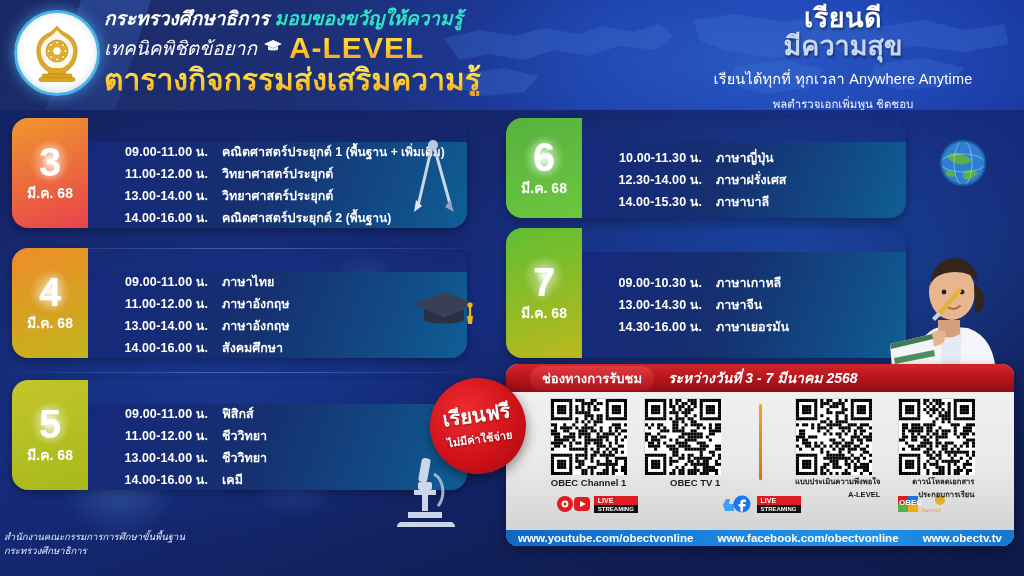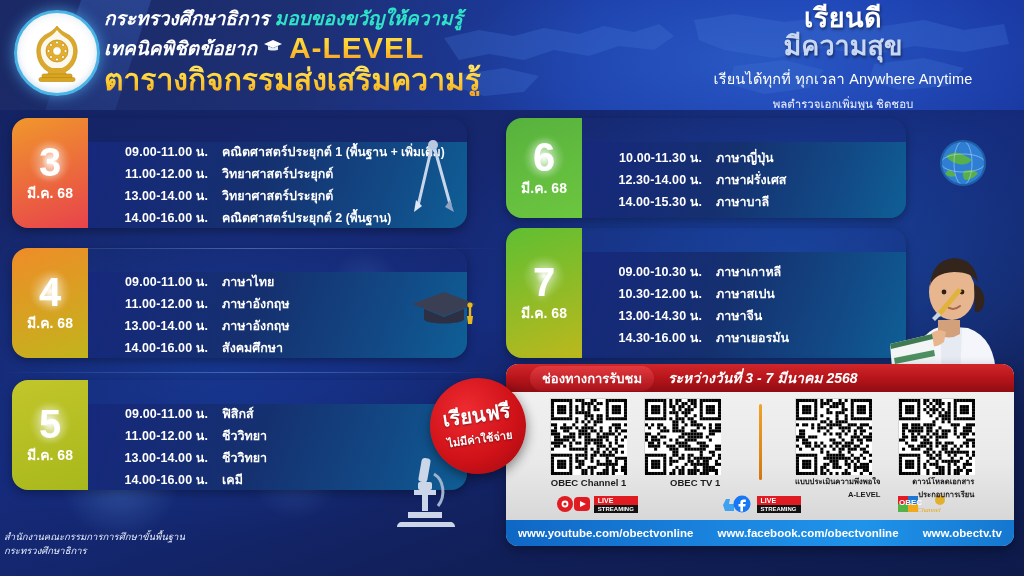--- a/index.html
+++ b/index.html
@@ -45,21 +45,21 @@
     background: radial-gradient(circle at 50% 45%, #ffffff 62%, #e8f2fb 78%, #cfe3f5 100%);
     border: 3px solid #4bb4e6;
     box-shadow: 0 0 14px rgba(90,190,255,.65), inset 0 0 10px rgba(0,60,120,.12);
     display:flex; align-items:center; justify-content:center;
   }
   .title-block { position:absolute; left:104px; top:8px; width:470px; }
   .t-line1 { font-size:19px; font-weight:bold; font-style:italic; line-height:1.18; white-space:nowrap;}
   .t-line1 .w { color:#ffffff; }
   .t-line1 .c { color:#2fe3c8; }
   .t-line2 { display:flex; align-items:center; gap:6px; margin-top:1px; white-space:nowrap;}
-  .t-line2 .sub { font-size:19px; font-weight:bold; font-style:italic; color:#ffffff;}
+  .t-line2 .sub { font-size:19px; font-weight:normal; font-style:italic; color:#ffffff;}
   .t-alevel {
     font-size:30px; font-weight:bold; letter-spacing:1px;
     background: linear-gradient(180deg,#ffe14f 0%, #ffd02e 45%, #f59425 100%);
     -webkit-background-clip:text; background-clip:text; color:transparent;
     text-shadow:none;
   }
   .t-line3 {
     font-size:30px; font-weight:bold; line-height:1.1; margin-top:-2px; white-space:nowrap;
     background: linear-gradient(180deg,#ffe970 0%, #ffd033 50%, #f2a421 100%);
     -webkit-background-clip:text; background-clip:text; color:transparent;
@@ -135,21 +135,21 @@
   .qr-cell { text-align:right; }
   .qr-img { width:76px; height:76px; background:#fff; border:1px solid #d5d5d5; }
   .qr-lab { font-size:9.5px; font-weight:bold; color:#1a1a1a; margin-top:4px; line-height:1.15;}
   .qr-lab.small { font-size:7.6px; }
   .social-row { display:flex; height:28px; align-items:center; padding:0 10px;}
   .soc { display:flex; align-items:center; gap:3px; }
   .live-tag { display:flex; flex-direction:column; line-height:1;}
   .live-tag .l1 { background:#e01b22; color:#fff; font-size:7px; font-weight:bold; padding:1px 4px;}
   .live-tag .l2 { background:#111; color:#fff; font-size:6px; font-weight:bold; padding:1px 4px;}
   .url-bar {
-    position:absolute; left:0; bottom:0; width:100%; height:26px;
+    position:absolute; left:0; bottom:0; width:100%; height:16px;
     background: linear-gradient(90deg,#0f67c4 0%, #1b86e0 45%, #1f93ea 70%, #1577cf 100%);
     display:flex; align-items:center; justify-content:space-around;
     color:#fff; font-size:11.5px; font-weight:bold;
   }
 
   
   .free-badge {
     position:absolute; left:430px; top:378px; width:96px; height:96px;
     display:flex; flex-direction:column; align-items:center; justify-content:center;
     color:#fff; transform:rotate(-8deg); z-index:6;
@@ -345,24 +345,20 @@
       <div class="card" style="left: 506px; top: 228px; width: 400px; height: 130px;">
         <div class="badge" style="background: linear-gradient(160deg, rgb(95, 191, 50) 0%, rgb(188, 184, 29) 100%);">
           <div class="num">7</div>
           <div class="mon">มี.ค. 68</div>
         </div>
         <div class="card-body">
           <div class="rows">
             <div class="row">
               <span class="time">09.00-10.30 น.</span>
               <span class="subj">ภาษาเกาหลี</span>
-            </div>
-            <div class="row">
-              <span class="time">10.30-12.00 น.</span>
-              <span class="subj">ภาษาสเปน</span>
             </div>
             <div class="row">
               <span class="time">13.00-14.30 น.</span>
               <span class="subj">ภาษาจีน</span>
             </div>
             <div class="row">
               <span class="time">14.30-16.00 น.</span>
               <span class="subj">ภาษาเยอรมัน</span>
             </div>
           </div>

